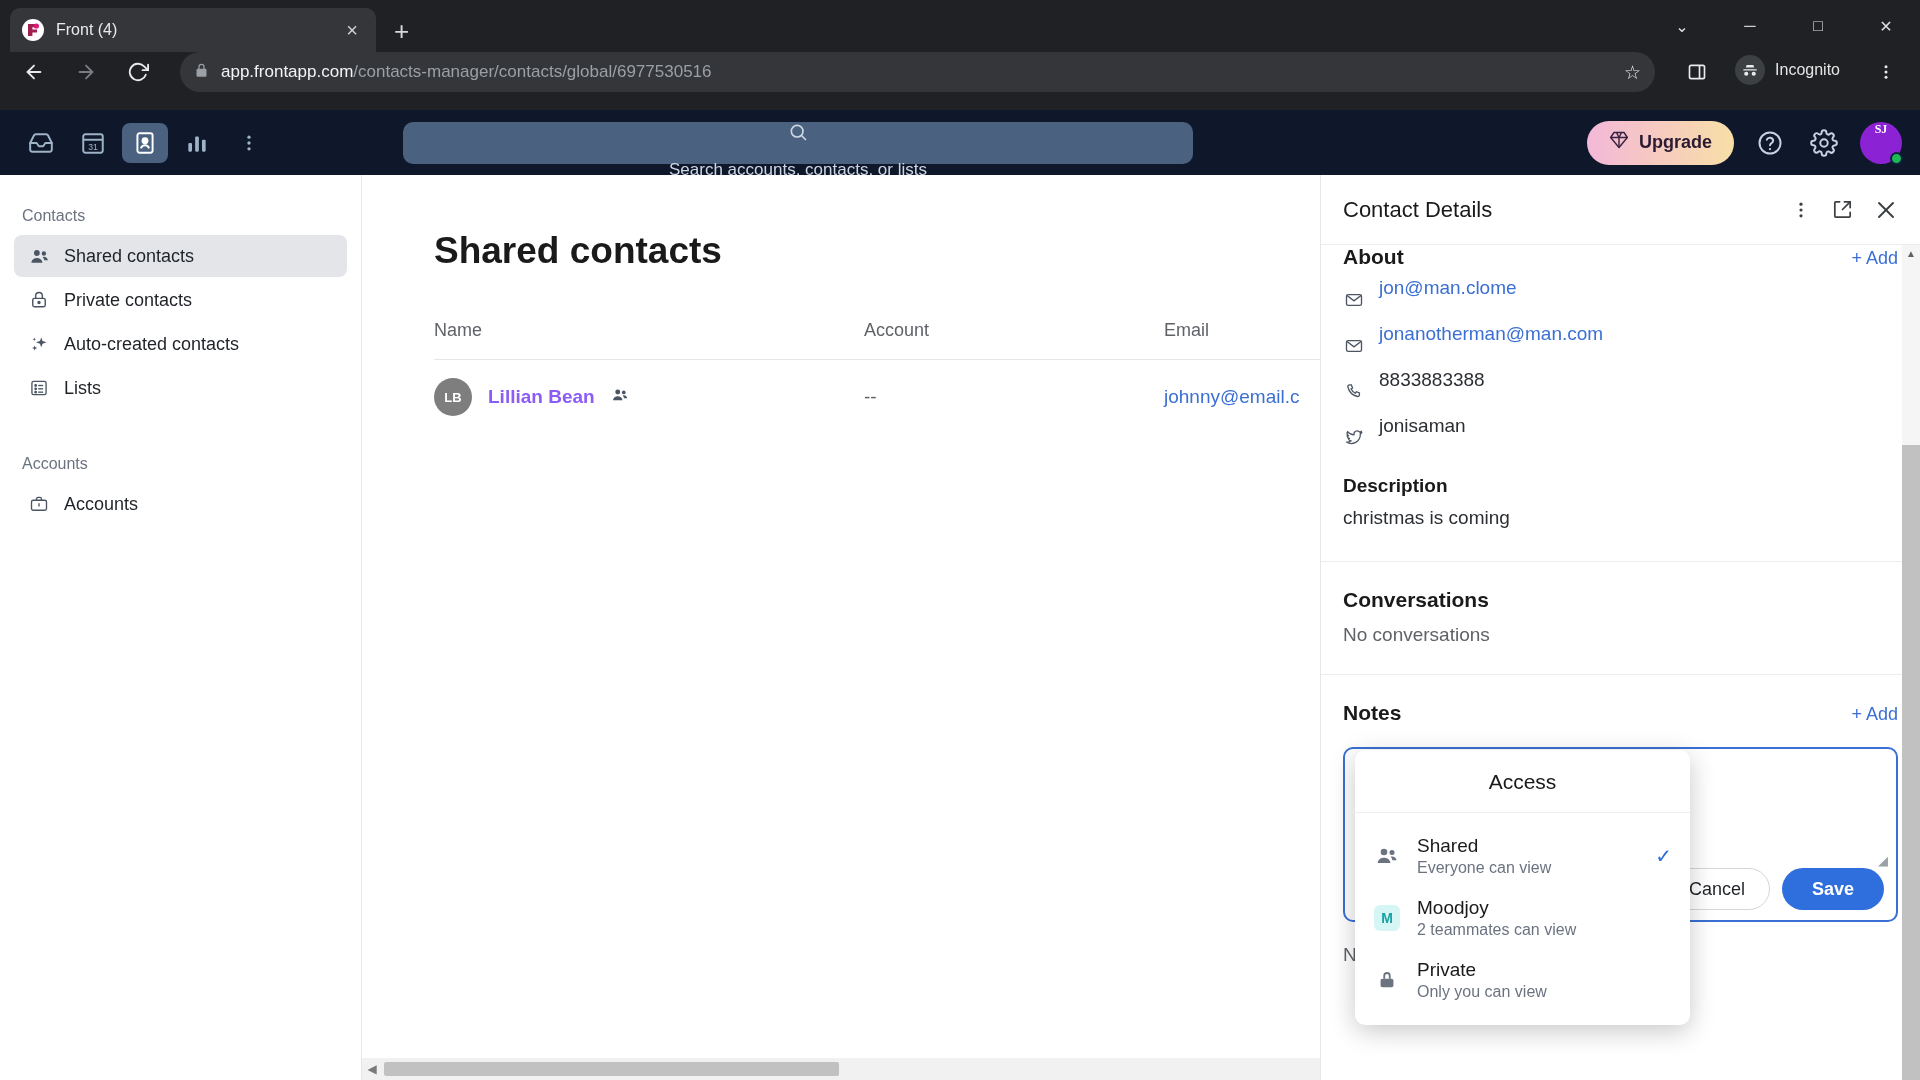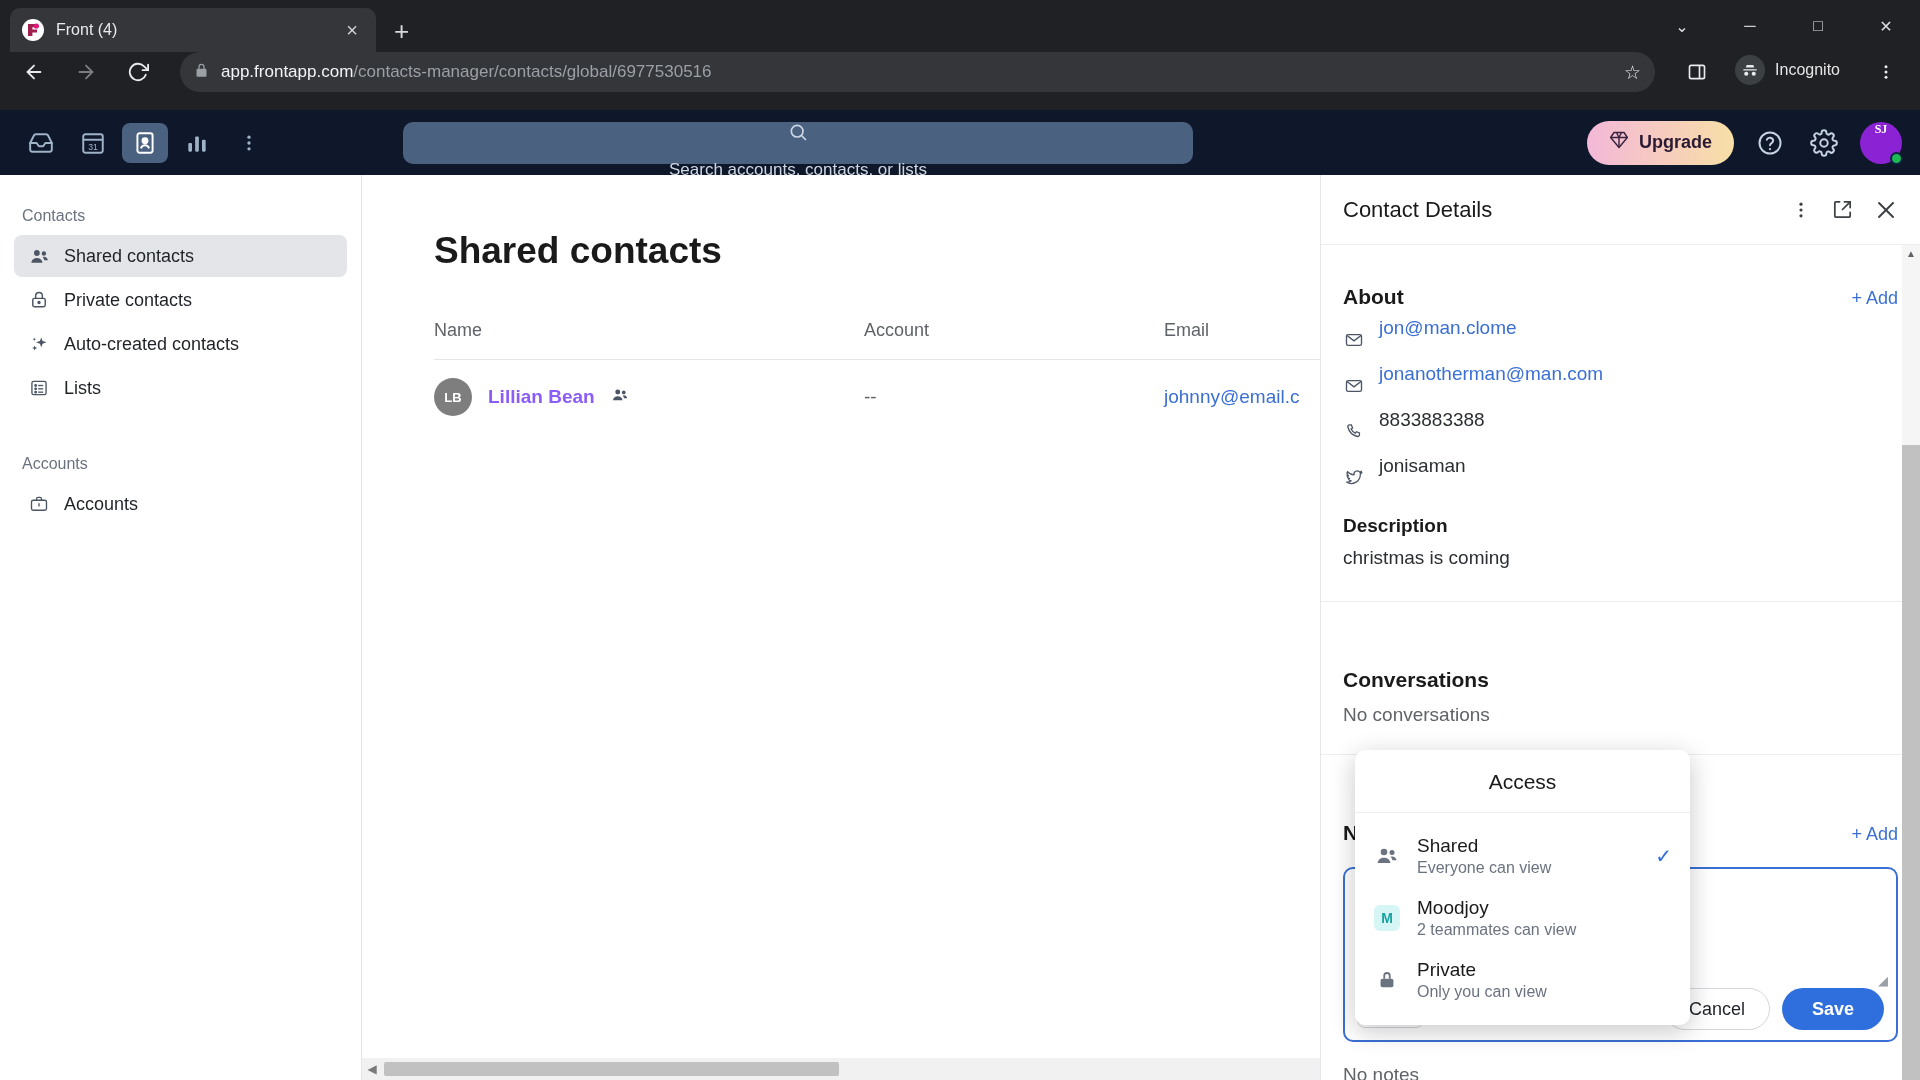--- a/index.html
+++ b/index.html
@@ -110,21 +110,21 @@
 
   
   .details { width: 600px; border-left: 1px solid #e4e6ea; background: #fff; flex: none; position: relative; }
   .details-head { height: 70px; display: flex; align-items: center; padding: 0 22px; gap: 20px; border-bottom: 1px solid #ecedef; }
   .details-title { font-size: 22px; color: #1a1a1a; flex: 1; }
   .dh-ic { color: #3c4043; cursor: pointer; display: flex; align-items: center; }
 
   .details-scroll { position: relative; height: 835px; overflow: hidden; }
   .sec { padding: 0 22px; }
   .sec-head { display: flex; align-items: baseline; justify-content: space-between; padding: 14px 22px 8px 22px; }
-  .sec-title { font-size: 21px; font-weight: 700; color: #1a1a1a; margin-top: 40px; }
+  .sec-title { font-size: 21px; font-weight: 700; color: #1a1a1a; }
   .add-link { color: #3b6fd4; font-size: 18px; cursor: pointer; }
   .about-row { display: flex; gap: 14px; height: 46px; font-size: 19px; }
   .about-ic { width: 22px; color: #4b5563; display: flex; align-items: center; justify-content: center; flex: none; }
   .about-link { color: #3b6fd4; cursor: pointer; }
   .about-text { color: #2b2f33; }
   .sub-title { font-size: 19px; font-weight: 700; color: #1a1a1a; margin-top: 14px; }
   .sub-text { font-size: 19px; color: #2b2f33; margin-top: 10px; }
   .divider { height: 1px; background: #ecedef; margin: 32px 0 0 0; }
 
   .notes-box {

